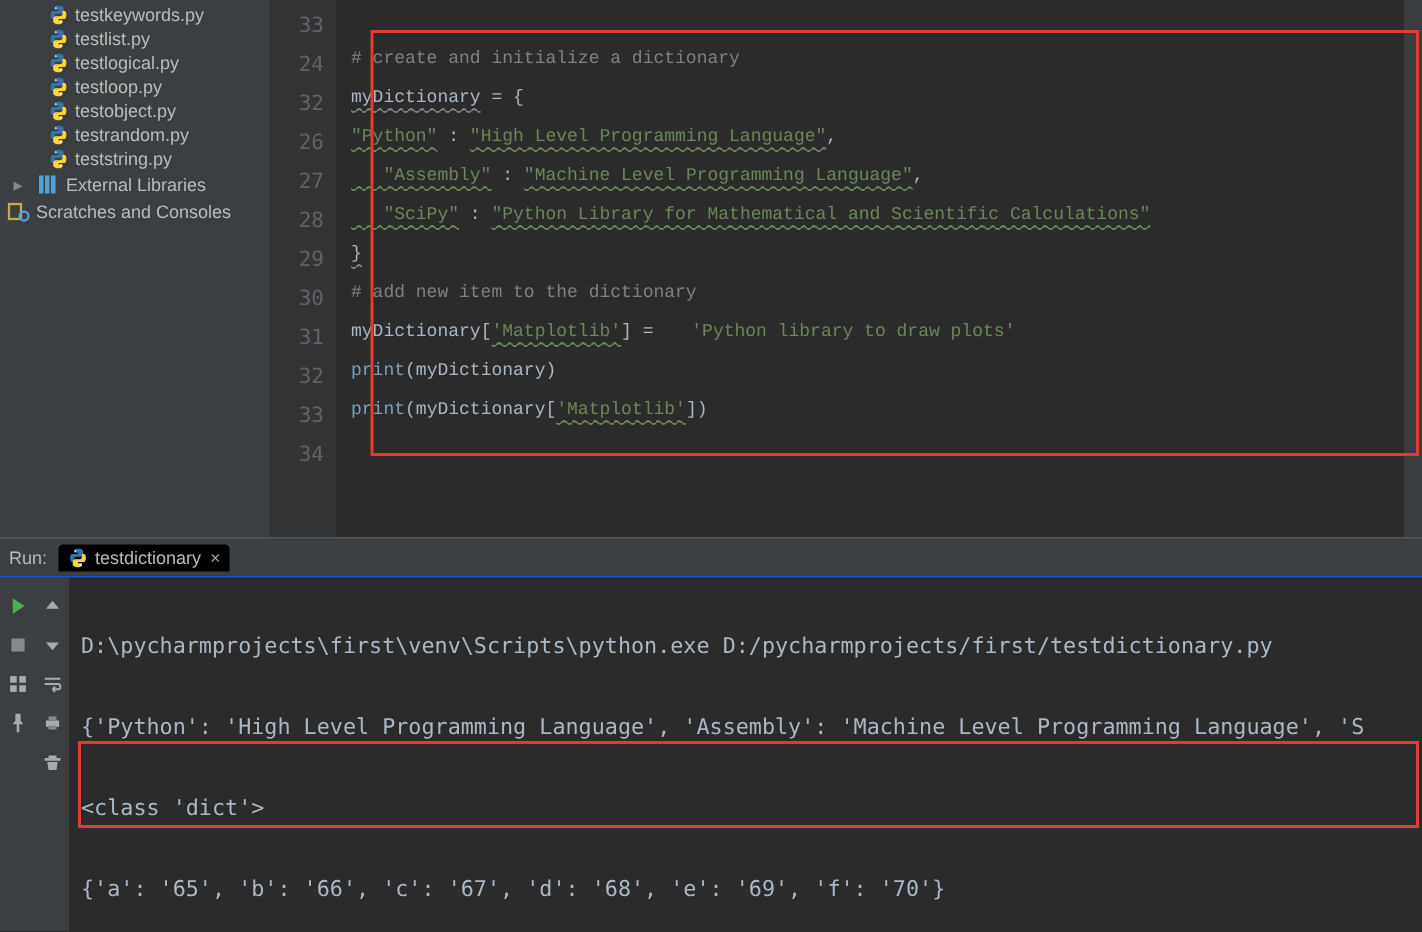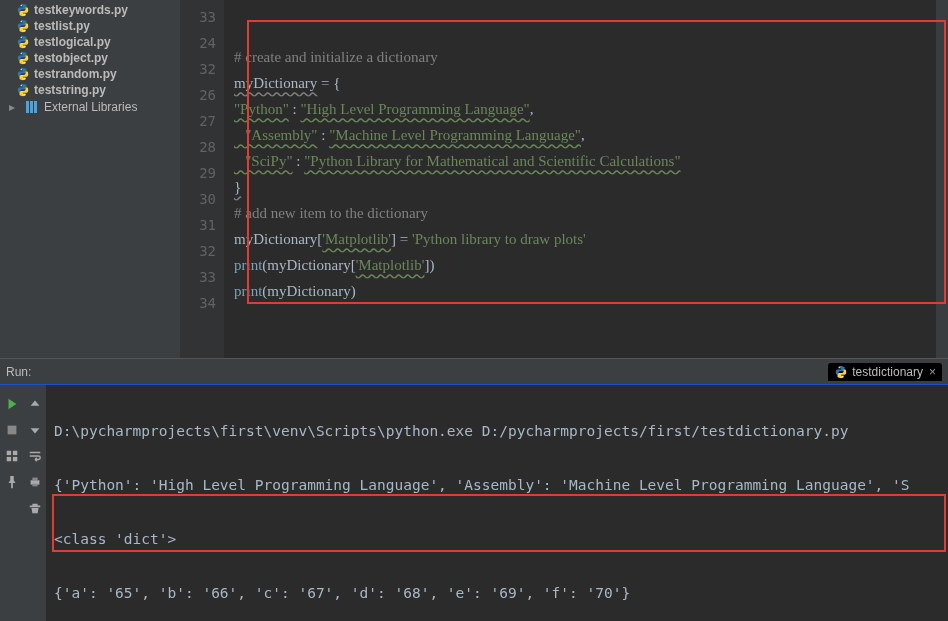--- a/index.html
+++ b/index.html
@@ -8,41 +8,41 @@
     font-family: "Segoe UI", "Microsoft YaHei", sans-serif;
     background: #2b2b2b;
     color: #a9b7c6;
     font-size: 12px;
     display: flex;
     flex-direction: column;
   }
   .top { flex: 0 0 358px; display: flex; }
   .sidebar { width: 180px; background: #3c3f41; color: #bbb; padding-top: 2px; overflow: hidden; }
   .sb-item { display: flex; align-items: center; padding: 1px 4px 1px 32px; cursor: pointer; white-space: nowrap; }
-  .sb-item.d0 { padding-left: 16px; font-weight: bold; }
+  .sb-item.d0 { padding-left: 32px; }
   .sb-lib { display: flex; align-items: center; padding: 2px 4px 2px 4px; cursor: pointer; }
   .pyicon { width: 14px; height: 14px; margin-right: 4px; flex: 0 0 14px; }
   .pyicon svg { width: 14px; height: 14px; display: block; }
   .libicon { width: 16px; height: 14px; margin-right: 4px; display: flex; align-items: center; justify-content: center; }
   .editor { flex: 1; background: #2b2b2b; display: flex; position: relative; }
   .gutter { width: 44px; background: #313335; text-align: right; padding: 4px 8px 0 0; color: #606366; font-family: Consolas, monospace; font-size: 14px; line-height: 26px; }
   .gutter div { height: 26px; }
-  .code { flex: 1; font-family: Liberation Serif, serif; font-size: 15px; padding: 18px 6px 0 10px; position: relative; }
+  .code { flex: 1; font-family: Liberation Mono, monospace; font-size: 12px; padding: 0 6px 0 10px; position: relative; }
   .code .line { height: 26px; line-height: 26px; white-space: pre; }
   .c-comment { color: #808080; }
   .c-ident { color: #a9b7c6; }
   .c-op { color: #a9b7c6; }
-  .c-str { color: #6a8759; }
+  .c-str { color: #6a8759; margin-left: 18px; }
   .c-strunder { color: #6a8759; text-decoration: underline wavy #6a8759; text-underline-offset: 3px; }
   .c-under { text-decoration: underline wavy #808080; text-underline-offset: 3px; }
   .c-call { color: #7aa2b8; }
   .hl-box { position: absolute; border: 2px solid #e03c31; pointer-events: none; }
   .hl1 { left: 247px; top: 20px; width: 699px; height: 284px; }
   .run-wrap { flex: 1; display: flex; background: #2b2b2b; border-top: 1px solid #1d4ed8; min-height: 0; }
-  .run-header { height: 26px; background: #3c3f41; display: flex; align-items: center; padding: 0 6px; color: #bbb; border-top: 1px solid #555; justify-content: space-between; }
+  .run-header { height: 26px; background: #3c3f41; display: flex; align-items: center; padding: 0 6px; color: #bbb; border-top: 1px solid #555; }
   .run-header .tab { display: inline-flex; align-items: center; padding: 2px 6px; background: #000000; border-radius: 3px 3px 0 0; margin-left: 8px; }
   .run-header .tab .close { margin-left: 6px; color: #999; cursor: pointer; }
   .run-gutter { width: 46px; background: #3c3f41; display: flex; flex-direction: column; align-items: stretch; padding-top: 6px; }
   .run-btn { width: 22px; height: 22px; margin: 2px auto; display: flex; align-items: center; justify-content: center; cursor: pointer; color: #aaa; }
   .run-btn svg { width: 14px; height: 14px; }
   .run-cols { display: flex; flex-direction: row; width: 46px; }
   .run-col { width: 23px; display: flex; flex-direction: column; align-items: center; }
   .console { flex: 1; font-family: Consolas, monospace; font-size: 14.5px; color: #a9b7c6; padding: 6px 8px; line-height: 27px; position: relative; white-space: pre; overflow: hidden; }
   .edge-right { position: absolute; right: 0; top: 0; width: 12px; height: 100%; background: #3a3d3f; }
 </style>
@@ -86,20 +86,31 @@
     </div>
     <div class="sb-item d0">
       <span class="pyicon">
           <svg viewBox="0 0 16 16">
             <path fill="#3572A5" d="M8 1c-3 0-3 1.5-3 1.5V4h3v1H3.5S2 5 2 8s1.5 3 1.5 3H5v-2c0-2 2-2 2-2h3c2 0 2-2 2-2V2.5S11 1 8 1z"></path>
             <circle cx="6" cy="2.7" r="0.7" fill="#fff"></circle>
             <path fill="#FFD43B" d="M8 15c3 0 3-1.5 3-1.5V12H8v-1h4.5S14 11 14 8s-1.5-3-1.5-3H11v2c0 2-2 2-2 2H6c-2 0-2 2-2 2v2.5S5 15 8 15z"></path>
             <circle cx="10" cy="13.3" r="0.7" fill="#fff"></circle>
           </svg>
         </span>
+      <span>testloop.py</span>
+    </div>
+    <div class="sb-item d0">
+      <span class="pyicon">
+          <svg viewBox="0 0 16 16">
+            <path fill="#3572A5" d="M8 1c-3 0-3 1.5-3 1.5V4h3v1H3.5S2 5 2 8s1.5 3 1.5 3H5v-2c0-2 2-2 2-2h3c2 0 2-2 2-2V2.5S11 1 8 1z"></path>
+            <circle cx="6" cy="2.7" r="0.7" fill="#fff"></circle>
+            <path fill="#FFD43B" d="M8 15c3 0 3-1.5 3-1.5V12H8v-1h4.5S14 11 14 8s-1.5-3-1.5-3H11v2c0 2-2 2-2 2H6c-2 0-2 2-2 2v2.5S5 15 8 15z"></path>
+            <circle cx="10" cy="13.3" r="0.7" fill="#fff"></circle>
+          </svg>
+        </span>
       <span>testobject.py</span>
     </div>
     <div class="sb-item d0">
       <span class="pyicon">
           <svg viewBox="0 0 16 16">
             <path fill="#3572A5" d="M8 1c-3 0-3 1.5-3 1.5V4h3v1H3.5S2 5 2 8s1.5 3 1.5 3H5v-2c0-2 2-2 2-2h3c2 0 2-2 2-2V2.5S11 1 8 1z"></path>
             <circle cx="6" cy="2.7" r="0.7" fill="#fff"></circle>
             <path fill="#FFD43B" d="M8 15c3 0 3-1.5 3-1.5V12H8v-1h4.5S14 11 14 8s-1.5-3-1.5-3H11v2c0 2-2 2-2 2H6c-2 0-2 2-2 2v2.5S5 15 8 15z"></path>
             <circle cx="10" cy="13.3" r="0.7" fill="#fff"></circle>
           </svg>
@@ -120,20 +131,29 @@
     <div class="sb-lib">
       <span class="libicon" style="color:#8a8a8a;">▸</span>
       <span class="libicon">
           <svg viewBox="0 0 16 16">
             <rect x="2" y="2" width="3" height="12" fill="#4aa3df"></rect>
             <rect x="6" y="2" width="3" height="12" fill="#4aa3df"></rect>
             <rect x="10" y="2" width="3" height="12" fill="#4aa3df"></rect>
           </svg>
         </span>
       <span>External Libraries</span>
+    </div>
+    <div class="sb-lib">
+      <span class="libicon">
+          <svg viewBox="0 0 16 16">
+            <rect x="2" y="3" width="8" height="10" fill="none" stroke="#c9a94f" stroke-width="1.5"></rect>
+            <circle cx="12" cy="11" r="3" fill="none" stroke="#4aa3df" stroke-width="1.5"></circle>
+          </svg>
+        </span>
+      <span>Scratches and Consoles</span>
     </div>
   </div>
 
   <div class="editor">
     <div class="gutter">
       <div>33</div>
       <div>24</div>
       <div>32</div>
       <div>26</div>
       <div>27</div>
@@ -148,22 +168,22 @@
     <div class="code">
       <div class="line"></div>
       <div class="line"><span class="c-comment"># create and initialize a dictionary</span></div>
       <div class="line"><span class="c-ident c-under">myDictionary</span><span class="c-op"> = {</span></div>
       <div class="line"><span class="c-strunder">"Python"</span><span class="c-op"> : </span><span class="c-strunder">"High Level Programming Language"</span><span class="c-op">,</span></div>
       <div class="line"><span class="c-strunder">   "Assembly"</span><span class="c-op"> : </span><span class="c-strunder">"Machine Level Programming Language"</span><span class="c-op">,</span></div>
       <div class="line"><span class="c-strunder">   "SciPy"</span><span class="c-op"> : </span><span class="c-strunder">"Python Library for Mathematical and Scientific Calculations"</span></div>
       <div class="line"><span class="c-op c-under">}</span></div>
       <div class="line"><span class="c-comment"># add new item to the dictionary</span></div>
       <div class="line"><span class="c-ident">myDictionary</span><span class="c-op">[</span><span class="c-strunder">'Matplotlib'</span><span class="c-op">]</span><span class="c-op"> = </span><span class="c-str">'Python library to draw plots'</span></div>
+      <div class="line"><span class="c-call">print</span><span class="c-op">(</span><span class="c-ident">myDictionary</span><span class="c-op">)</span></div>
       <div class="line"><span class="c-call">print</span><span class="c-op">(</span><span class="c-ident">myDictionary</span><span class="c-op">[</span><span class="c-strunder">'Matplotlib'</span><span class="c-op">]</span><span class="c-op">)</span></div>
-      <div class="line"><span class="c-call">print</span><span class="c-op">(</span><span class="c-ident">myDictionary</span><span class="c-op">)</span></div>
       <div class="line"></div>
     </div>
     <div class="edge-right"></div>
   </div>
 </div>
 
 <div class="run-header">
   <span>Run:</span>
   <span class="tab">
     <span class="pyicon" style="margin-right:4px;">

